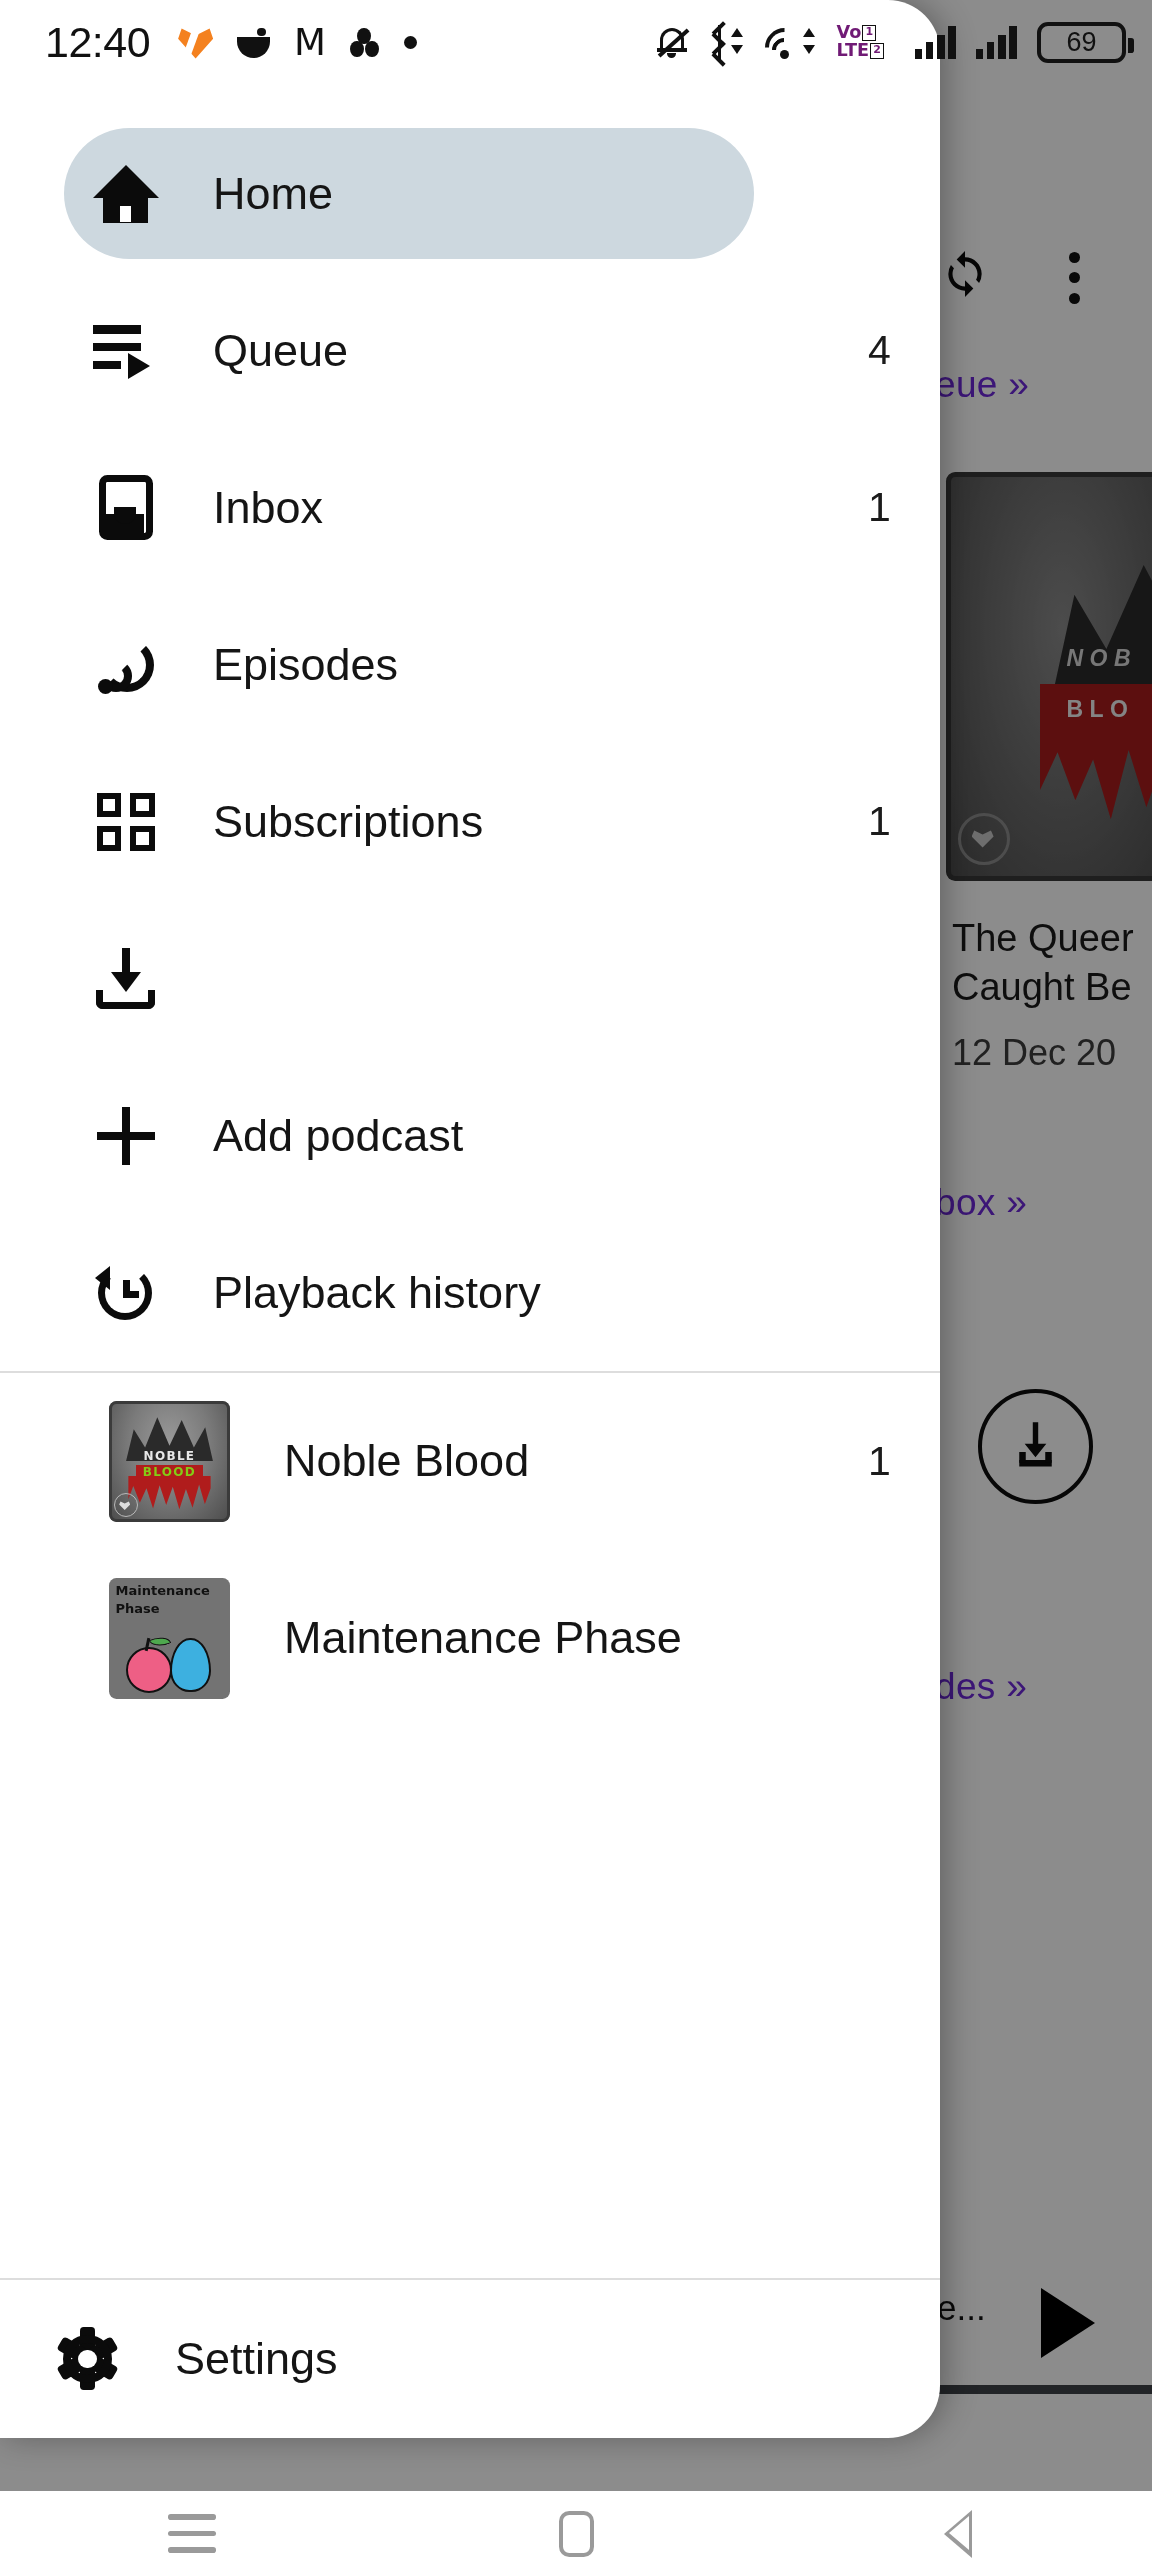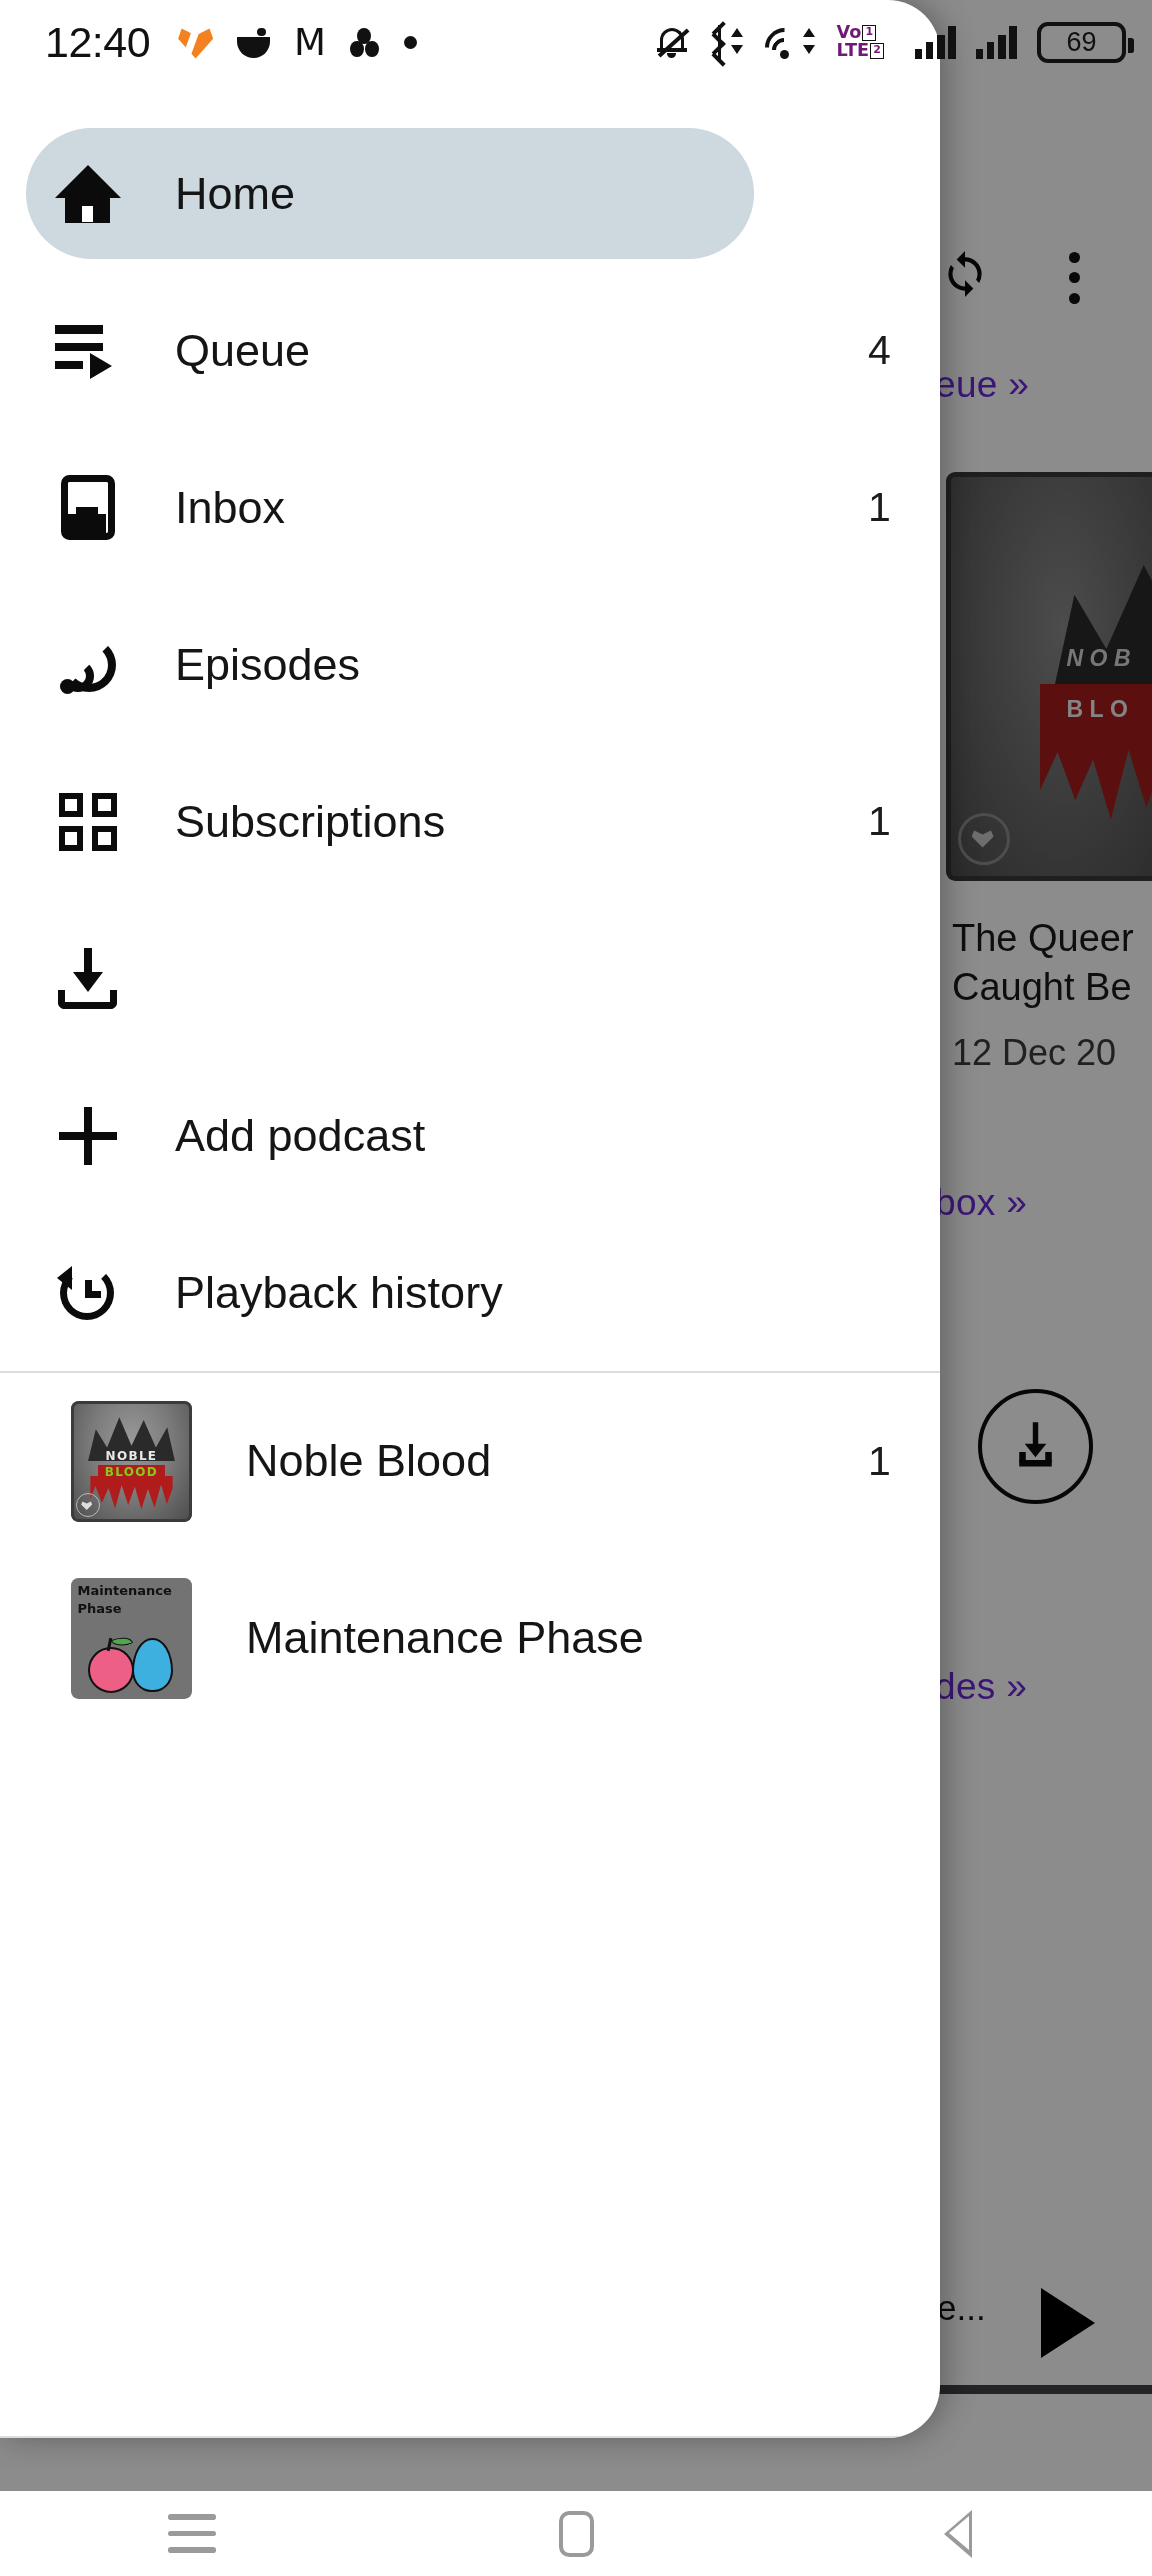--- a/index.html
+++ b/index.html
@@ -254,21 +254,21 @@
     width:940px; height:2438px;
     background:#ffffff;
     border-radius:0 52px 52px 0;
     z-index:30;
     box-shadow:5.6px 0 32px rgba(0,0,0,0.30);
     display:flex; flex-direction:column;
     overflow:hidden;
   }
   #drawer-top-pad { height:115px; flex:none; }
 
-  .drawer-list { flex:none; }
+  .drawer-list { flex:none;padding-left:38px; }
 
   .drawer-row {
     height:157px;
     display:flex; align-items:center;
     padding:0 0 0 0;
     cursor:pointer;
     position:relative;
   }
   .drawer-row .pill {
     position:absolute; left:26px; right:186px; top:13px; bottom:13px;
@@ -682,20 +682,32 @@
       </div>
       <div class="pod-label">Maintenance Phase</div>
       <div class="pod-count"></div>
     </div>
   </div>
 
   <div id="drawer-spacer"></div>
 
   <div class="divider"></div>
 
+  <div id="settings-row">
+    <div class="s-icon">
+      <div class="i-gear">
+        <div class="t" style="transform:rotate(0deg)"></div>
+        <div class="t" style="transform:rotate(60deg)"></div>
+        <div class="t" style="transform:rotate(120deg)"></div>
+        <div class="g"></div>
+        <div class="hole"></div>
+      </div>
+    </div>
+    <div class="s-label">Settings</div>
+  </div>
 </div>
 
 <div id="statusbar">
   <div id="sb-time">12:40</div>
 
   <div id="sb-left-icons">
     <div class="ic-heart sbi">
         <span></span>
       </div>
     <div class="ic-pot sbi"></div>

